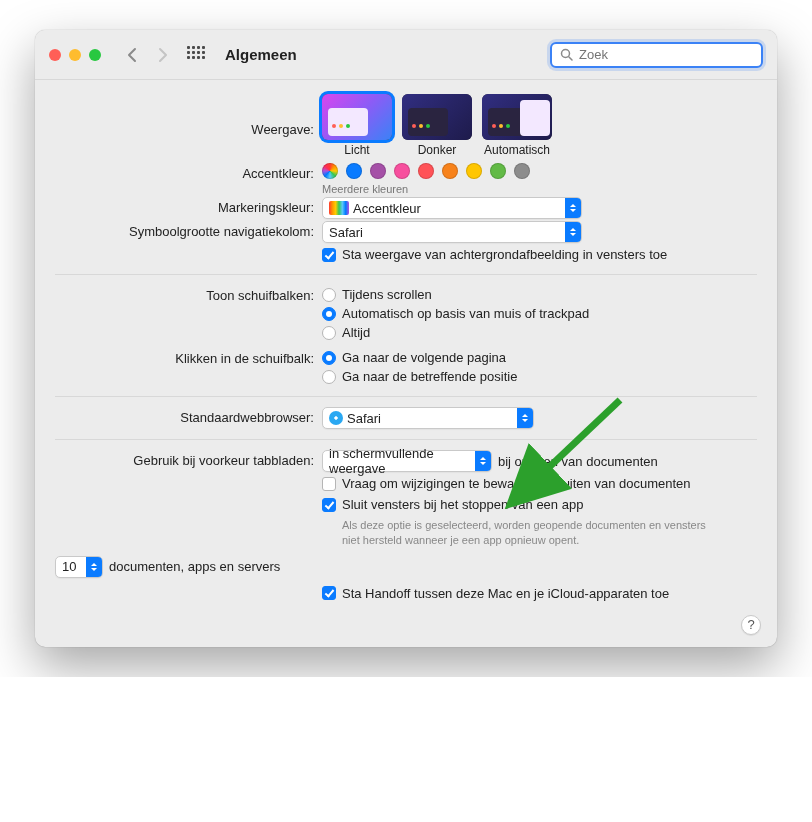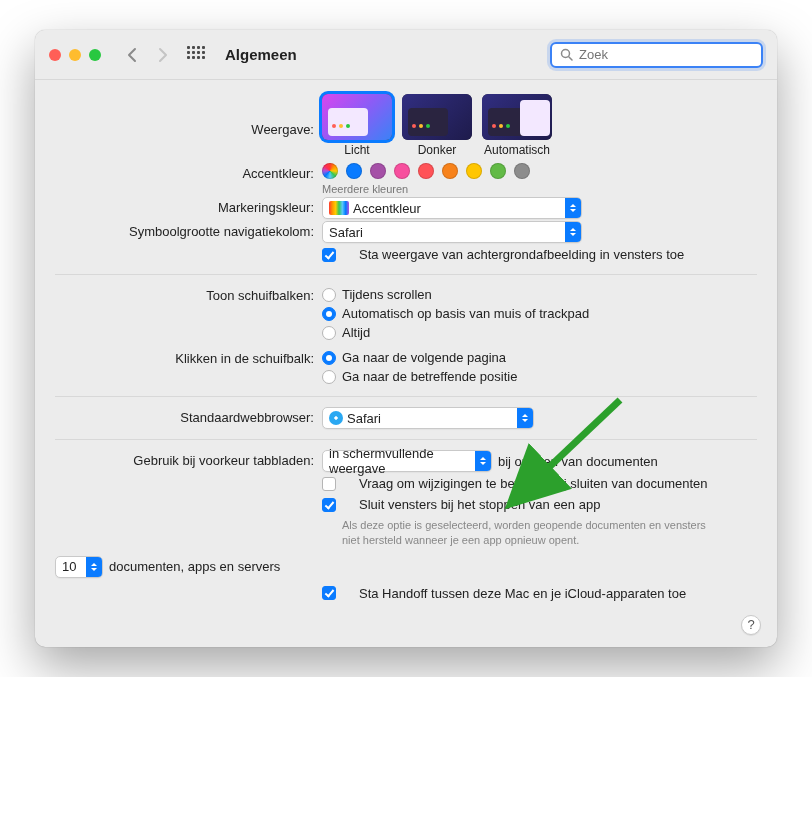--- a/index.html
+++ b/index.html
@@ -102,21 +102,21 @@
   }
   .select .arrows::before { border-bottom:3px solid #fff; margin-bottom:2px;}
   .select .arrows::after { border-top:3px solid #fff;}
   .select-wide { width:260px; }
   .select-med { width:170px; }
   .select-sm { width:48px; }
   .accent-swatch{ width:20px;height:14px; background:linear-gradient(90deg,#ff3b30,#ff9500,#ffcc00,#34c759,#5ac8fa,#007aff,#af52de); border-radius:2px; margin-right:4px;}
   .safari-ico { width:14px;height:14px;border-radius:50%;background:radial-gradient(circle,#fff 15%,#2aa8f2 18% 80%,#0a7bff 82%); margin-right:4px; flex-shrink:0;}
 
   
-  .chk { display:flex; align-items:center; gap:23px; padding:2px 0;}
+  .chk { display:flex; align-items:center; gap:6px; padding:2px 0;}
   .chk input[type=checkbox]{ appearance:none; width:14px;height:14px;border:1px solid #b5b5b5;border-radius:3px;background:#fff;position:relative;cursor:pointer;flex-shrink:0;}
   .chk input[type=checkbox]:checked{ background:#0a7bff; border-color:#0a7bff;}
   .chk input[type=checkbox]:checked::after{content:'';position:absolute;left:4px;top:1px;width:3px;height:7px;border:solid #fff;border-width:0 2px 2px 0;transform:rotate(40deg);}
 
   
   .radio-group { display:flex; flex-direction:column; gap:4px; padding:2px 0;}
   .rad { display:flex; align-items:center; gap:6px;}
   .rad input[type=radio]{ appearance:none;width:14px;height:14px;border:1px solid #b5b5b5;border-radius:50%;background:#fff;position:relative;cursor:pointer;flex-shrink:0;}
   .rad input[type=radio]:checked{ border-color:#0a7bff; background:#0a7bff;}
   .rad input[type=radio]:checked::after{content:'';position:absolute;left:3px;top:3px;width:6px;height:6px;border-radius:50%;background:#fff;}

